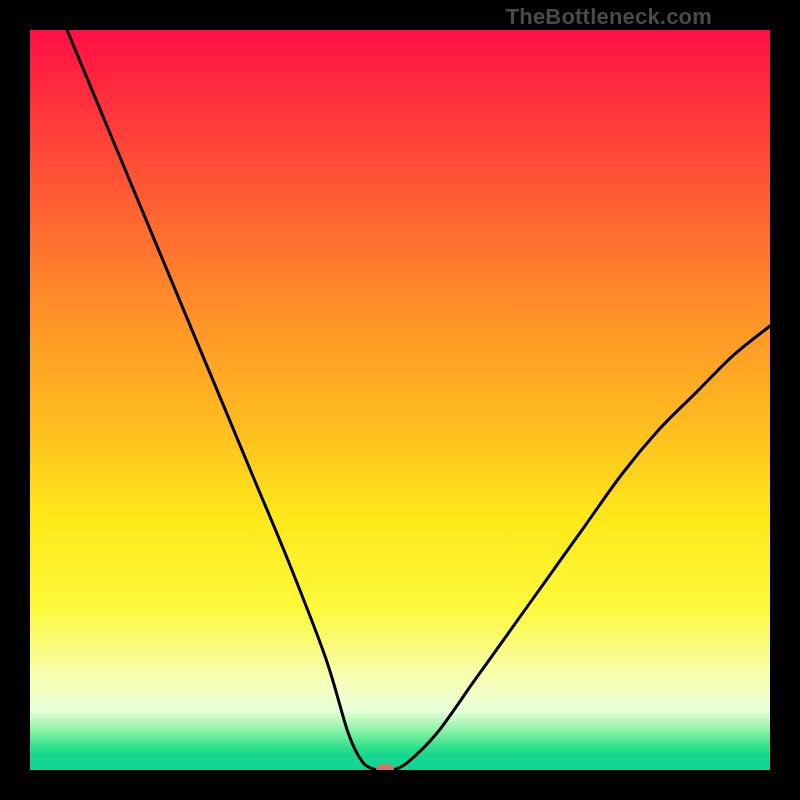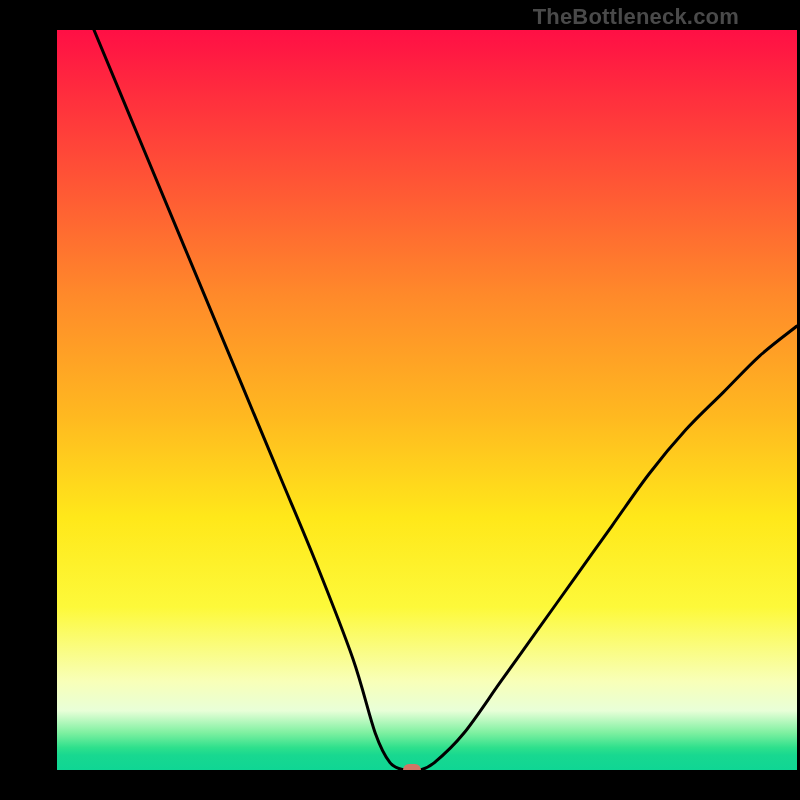--- a/index.html
+++ b/index.html
@@ -9,21 +9,20 @@
     height: 800px;
     background: #000;
     font-family: Arial, Helvetica, sans-serif;
     overflow: hidden;
   }
   .frame {
     position: relative;
     width: 724px;
     height: 800px;
     background: #000;
-    margin-left: 27px;
   }
   .watermark {
     position: absolute;
     top: 4px;
     right: 12px;
     color: #4a4a4a;
     font-size: 22px;
     font-weight: 600;
     letter-spacing: 0.2px;
     z-index: 5;

